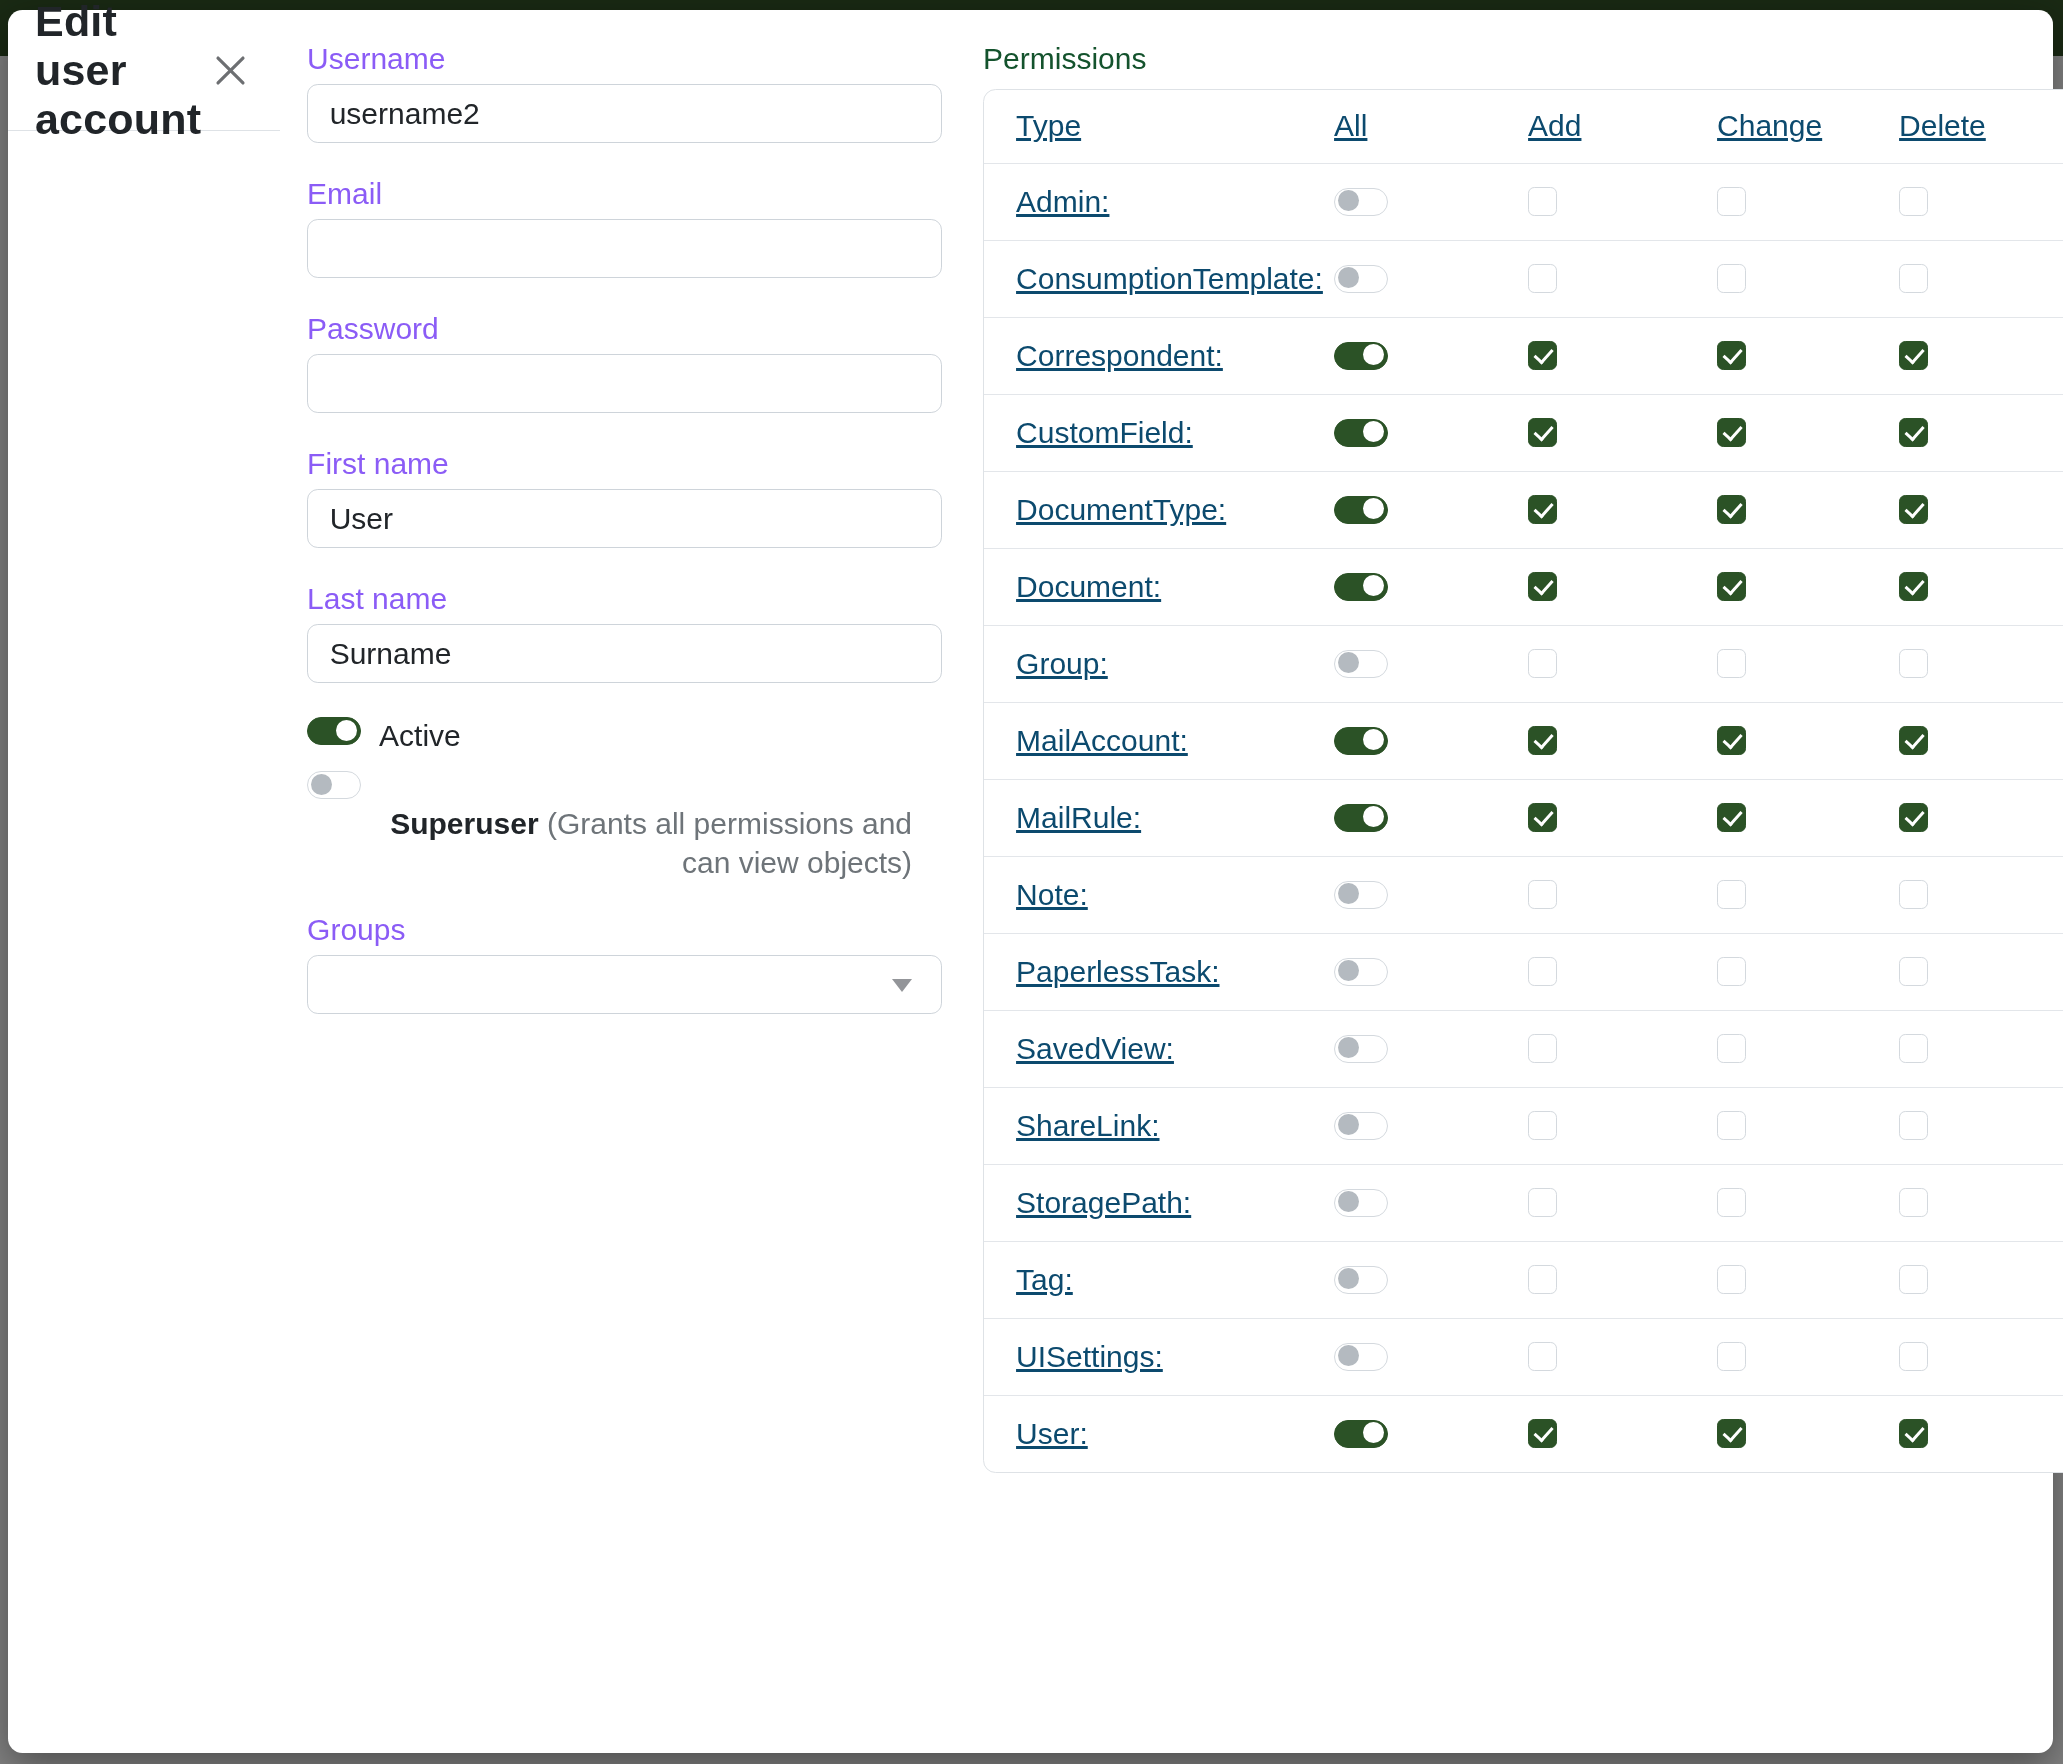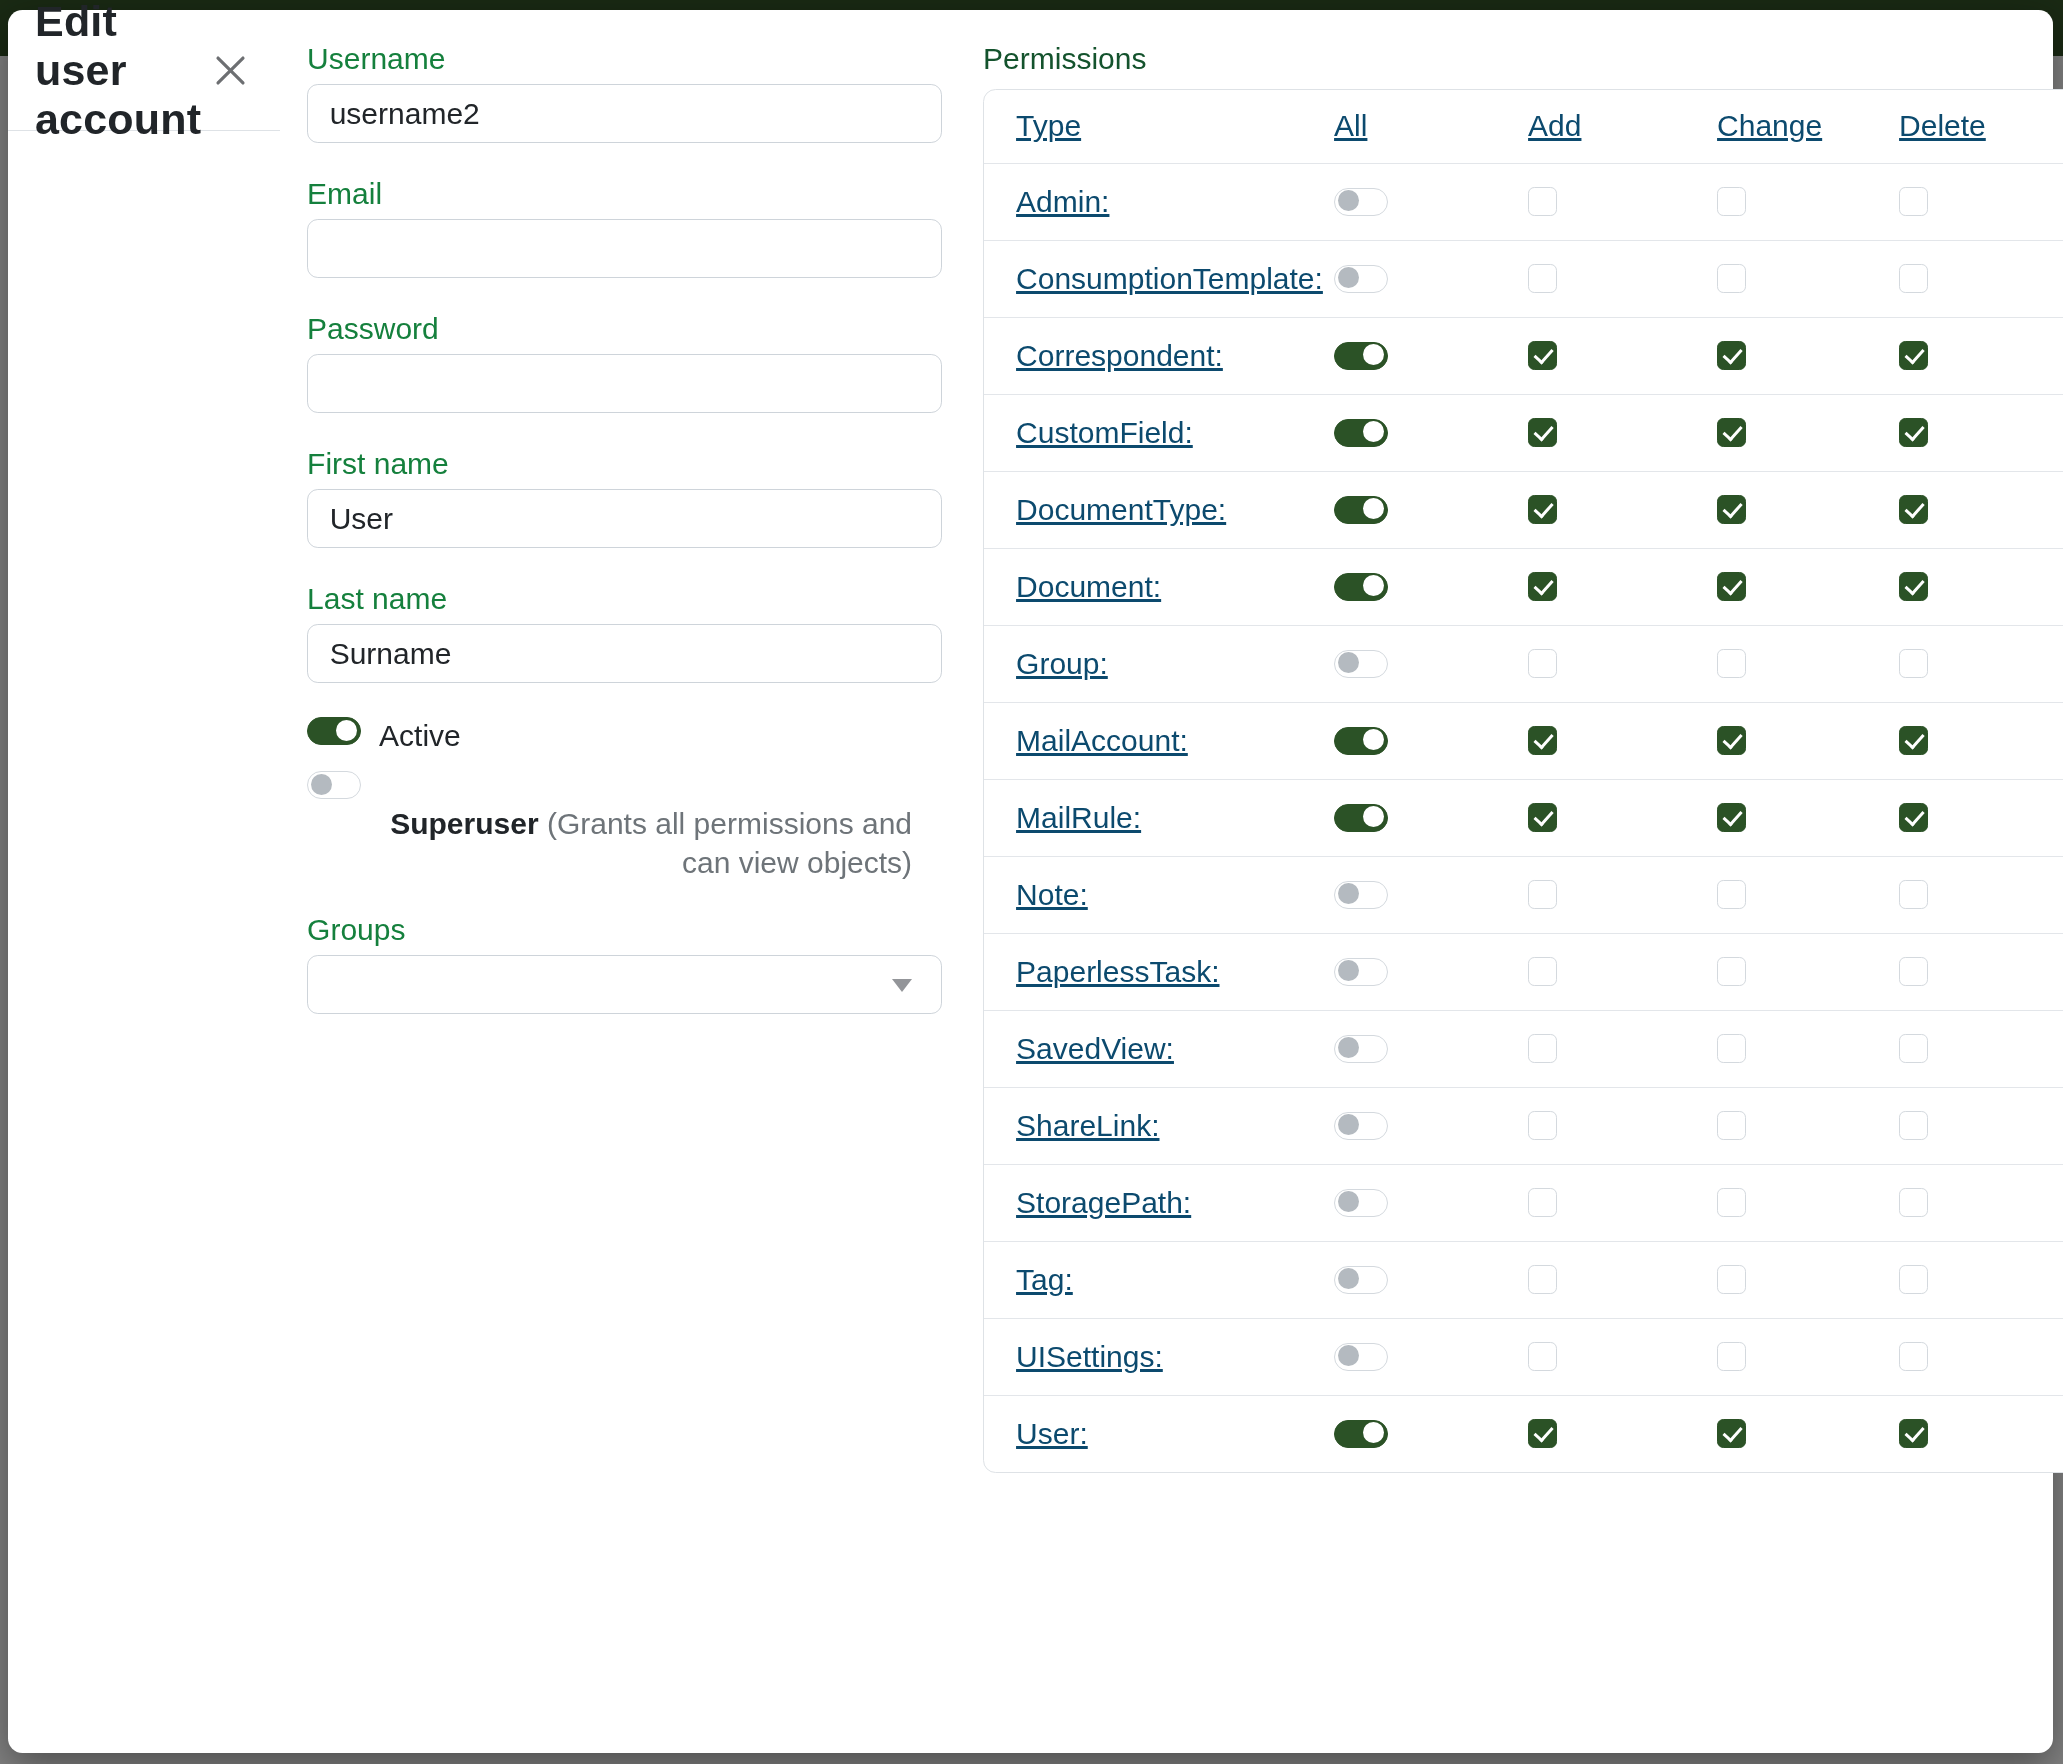--- a/index.html
+++ b/index.html
@@ -31,21 +31,21 @@
   }
   .modal-body { flex: 1 1 auto; display: flex; padding: 32px 27px 0 27px; }
   .modal-footer {
     flex: 0 0 126px; border-top: 1.8px solid #dee2e6;
     display: flex; align-items: center; justify-content: flex-end; gap: 20px;
     padding: 0 27px;
   }
   
   .form-col { width: 635px; flex: 0 0 635px; margin-right: 41px; }
   .form-group { margin-bottom: 34px; }
-  .form-label { display: block; font-size: 30px; color: #15803d; margin-bottom: 8px; }
+  .form-label { display: block; font-size: 30px; color: #8b5cf6; margin-bottom: 8px; }
   .text-input {
     width: 100%; height: 59px; border: 1.8px solid #ced4da; border-radius: 10.8px;
     font-family: inherit; font-size: 30px; color: #212529; padding: 0 21.6px; outline: none;
     background: #fff;
   }
   .check-row { display: flex; align-items: flex-start; margin: 1.8px 0 14.4px 0; text-align: right; }
   .check-row + .check-row { margin-top: 16px; }
   .check-label { font-size: 30px; color: #212529; margin-left: 18px; line-height: 1.28; }
   .check-label .bold { font-weight: 700; }
   .check-label .hint { color: #6e7479; }

